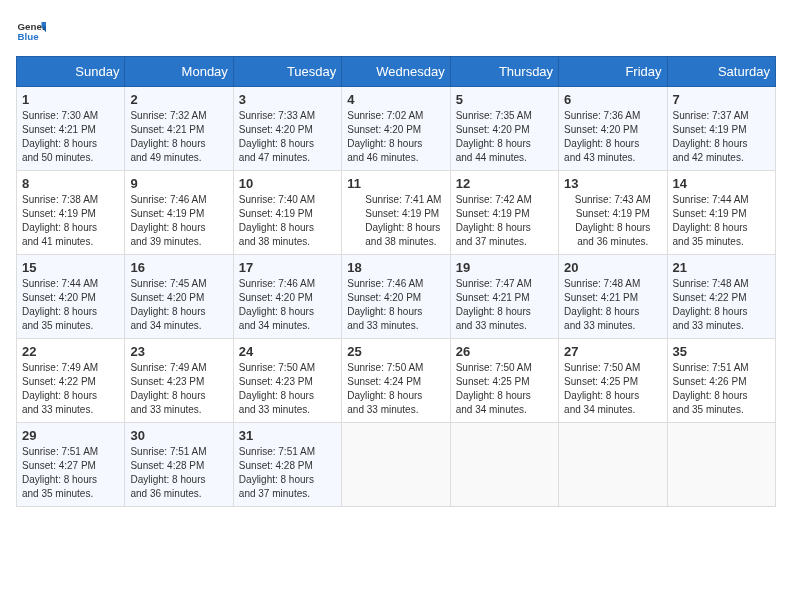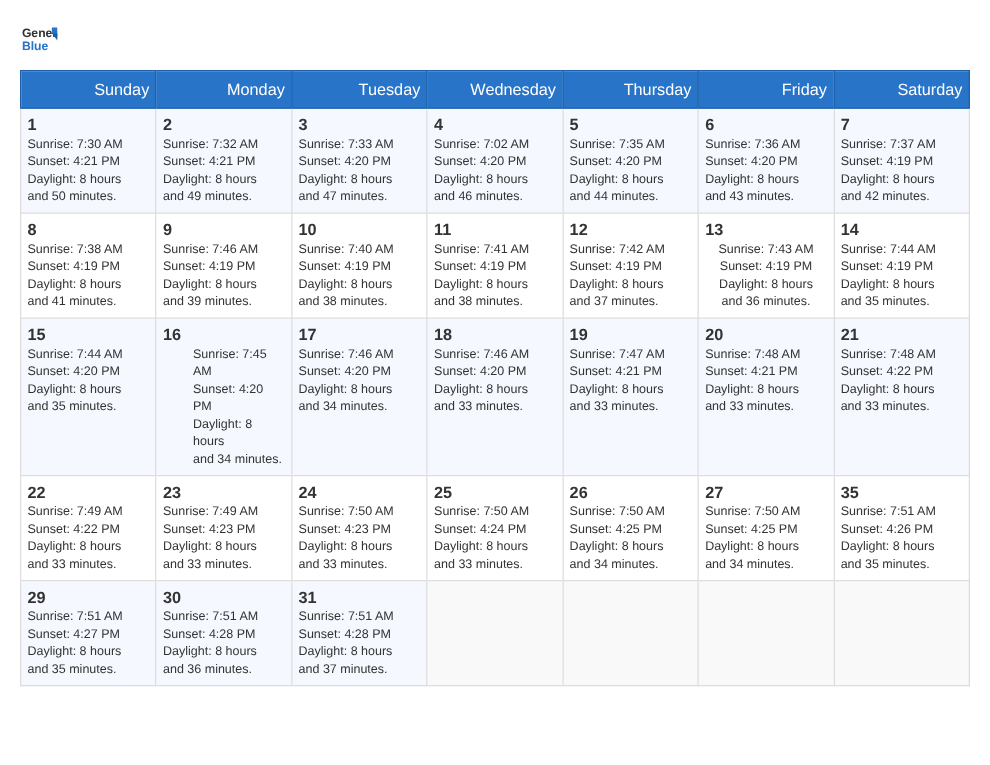--- a/index.html
+++ b/index.html
@@ -180,21 +180,21 @@
         </td>
         <td>
           <span class="day-number">10</span>
           <div class="day-info" style="white-space: pre-line;">Sunrise: 7:40 AM
 Sunset: 4:19 PM
 Daylight: 8 hours
 and 38 minutes.</div>
         </td>
         <td>
           <span class="day-number">11</span>
-          <div class="day-info" style="white-space: pre-line;">Sunrise: 7:41 AM
+          <div class="day-info" style="white-space: pre-line; margin-left: 18px;">Sunrise: 7:41 AM
 Sunset: 4:19 PM
 Daylight: 8 hours
 and 38 minutes.</div>
         </td>
         <td>
           <span class="day-number">12</span>
           <div class="day-info" style="white-space: pre-line;">Sunrise: 7:42 AM
 Sunset: 4:19 PM
 Daylight: 8 hours
 and 37 minutes.</div>
@@ -217,21 +217,21 @@
       <tr>
         <td>
           <span class="day-number">15</span>
           <div class="day-info" style="white-space: pre-line;">Sunrise: 7:44 AM
 Sunset: 4:20 PM
 Daylight: 8 hours
 and 35 minutes.</div>
         </td>
         <td>
           <span class="day-number">16</span>
-          <div class="day-info" style="white-space: pre-line; margin-left: 24px;">Sunrise: 7:45 AM
+          <div class="day-info" style="white-space: pre-line;">Sunrise: 7:45 AM
 Sunset: 4:20 PM
 Daylight: 8 hours
 and 34 minutes.</div>
         </td>
         <td>
           <span class="day-number">17</span>
           <div class="day-info" style="white-space: pre-line;">Sunrise: 7:46 AM
 Sunset: 4:20 PM
 Daylight: 8 hours
 and 34 minutes.</div>

